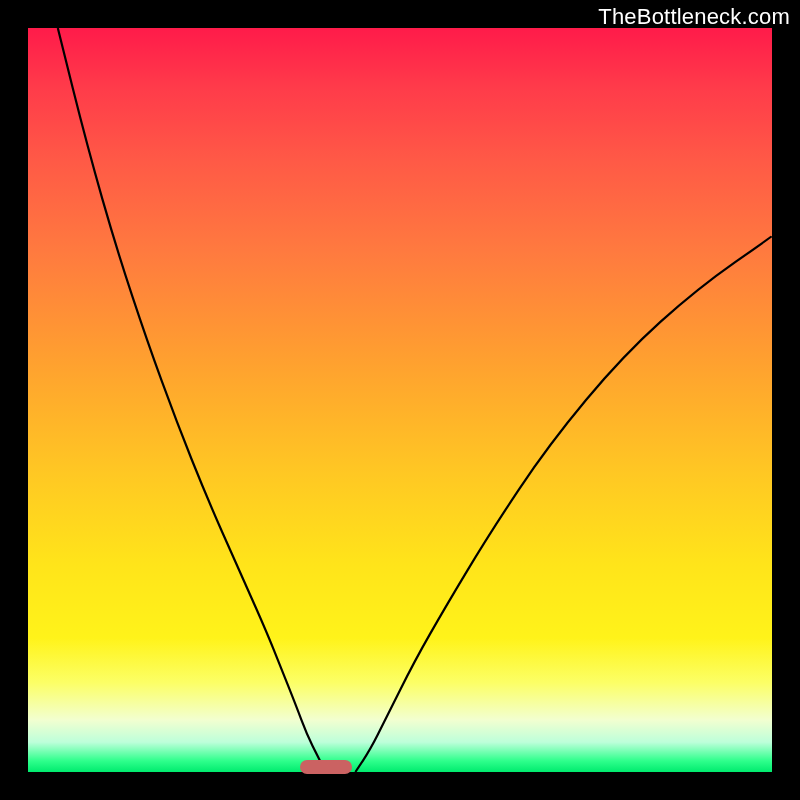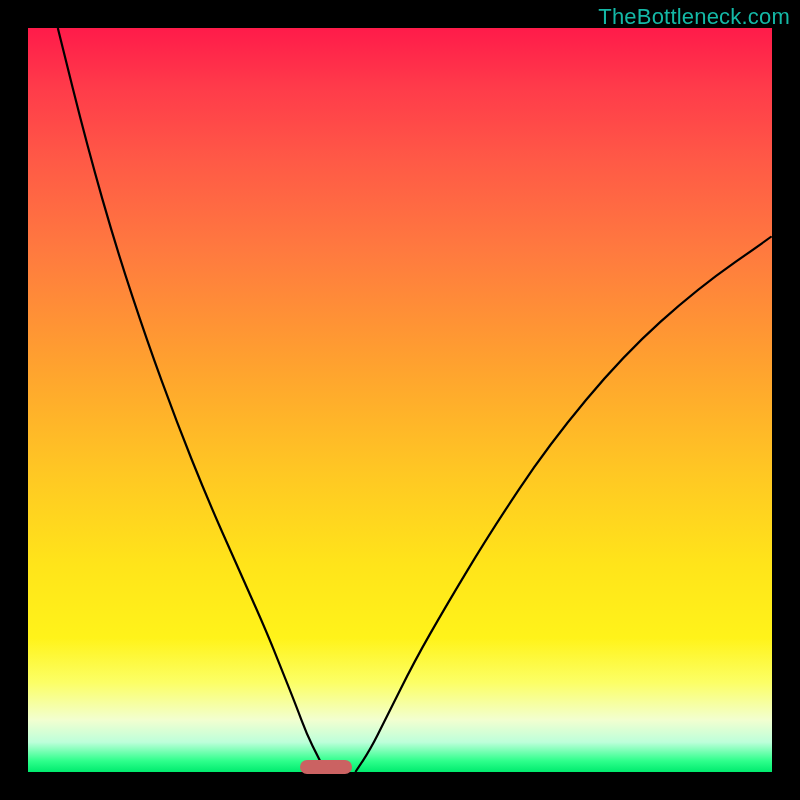--- a/index.html
+++ b/index.html
@@ -30,21 +30,21 @@
       #f2ffd0 93%,
       #bdffda 96%,
       #2fff8c 98.5%,
       #00eb6e 100%
     );
   }
   .watermark {
     position: absolute;
     top: 4px;
     right: 10px;
-    color: #14b8a6;
+    color: #ffffff;
     font-size: 22px;
     font-weight: 500;
     letter-spacing: 0.2px;
   }
   .plot-svg {
     position: absolute;
     left: 0;
     top: 0;
   }
   .marker {

